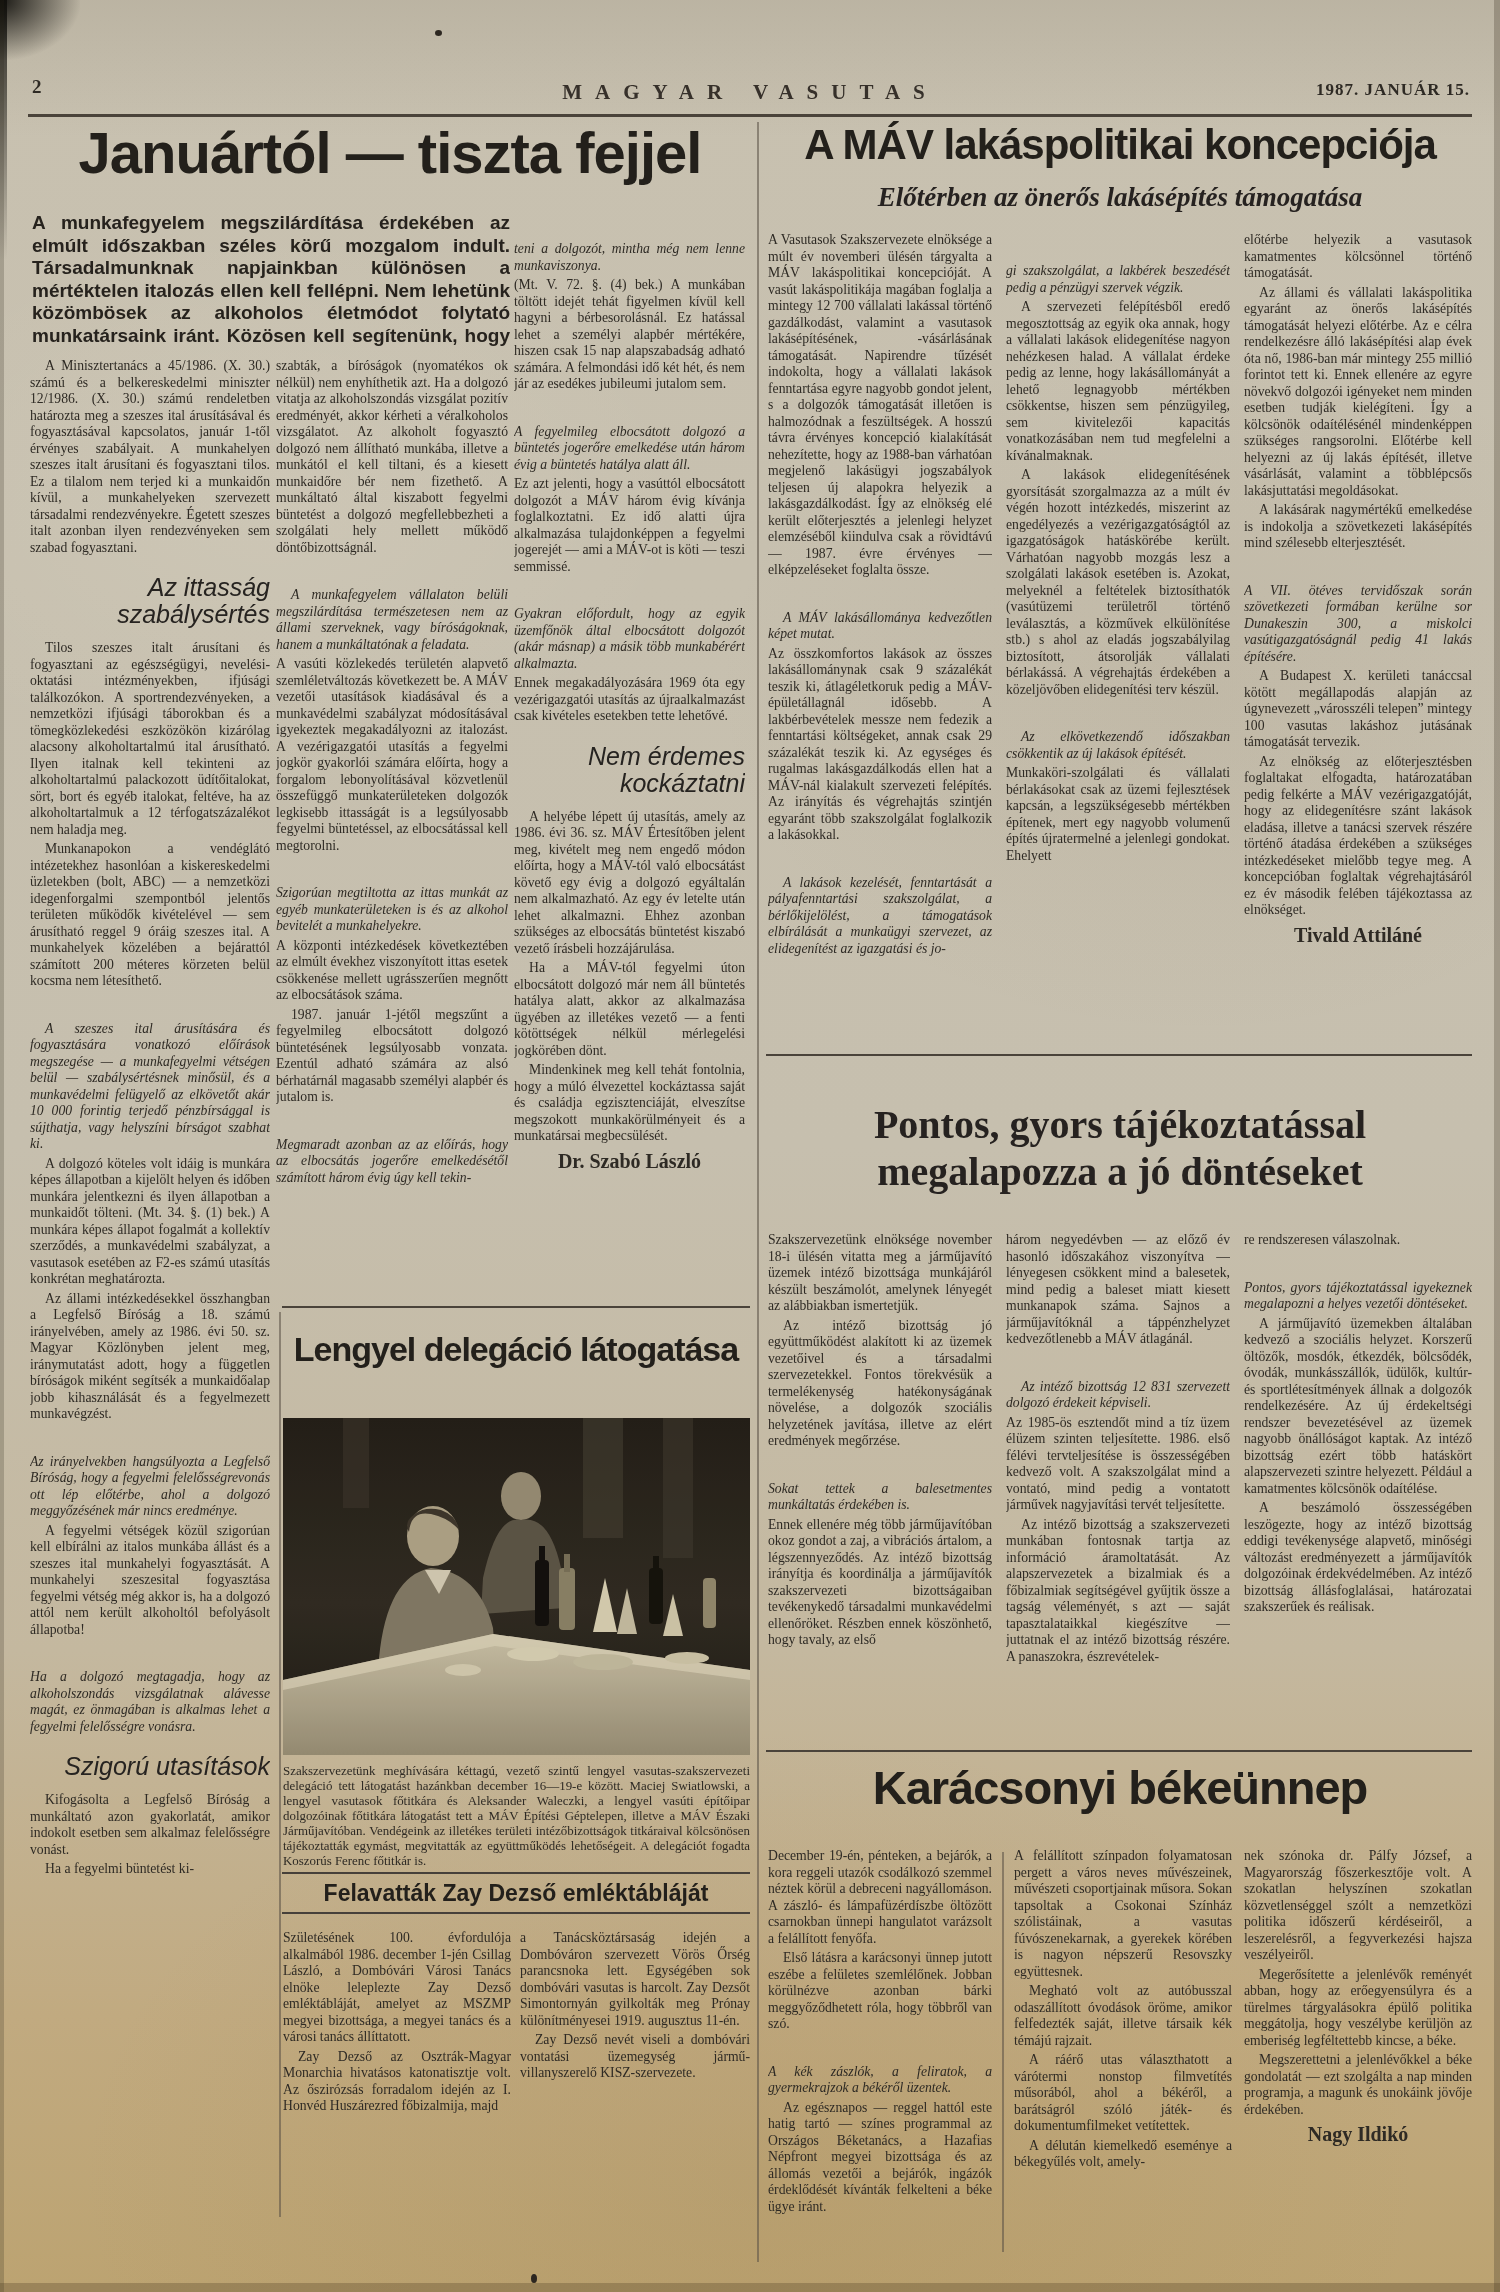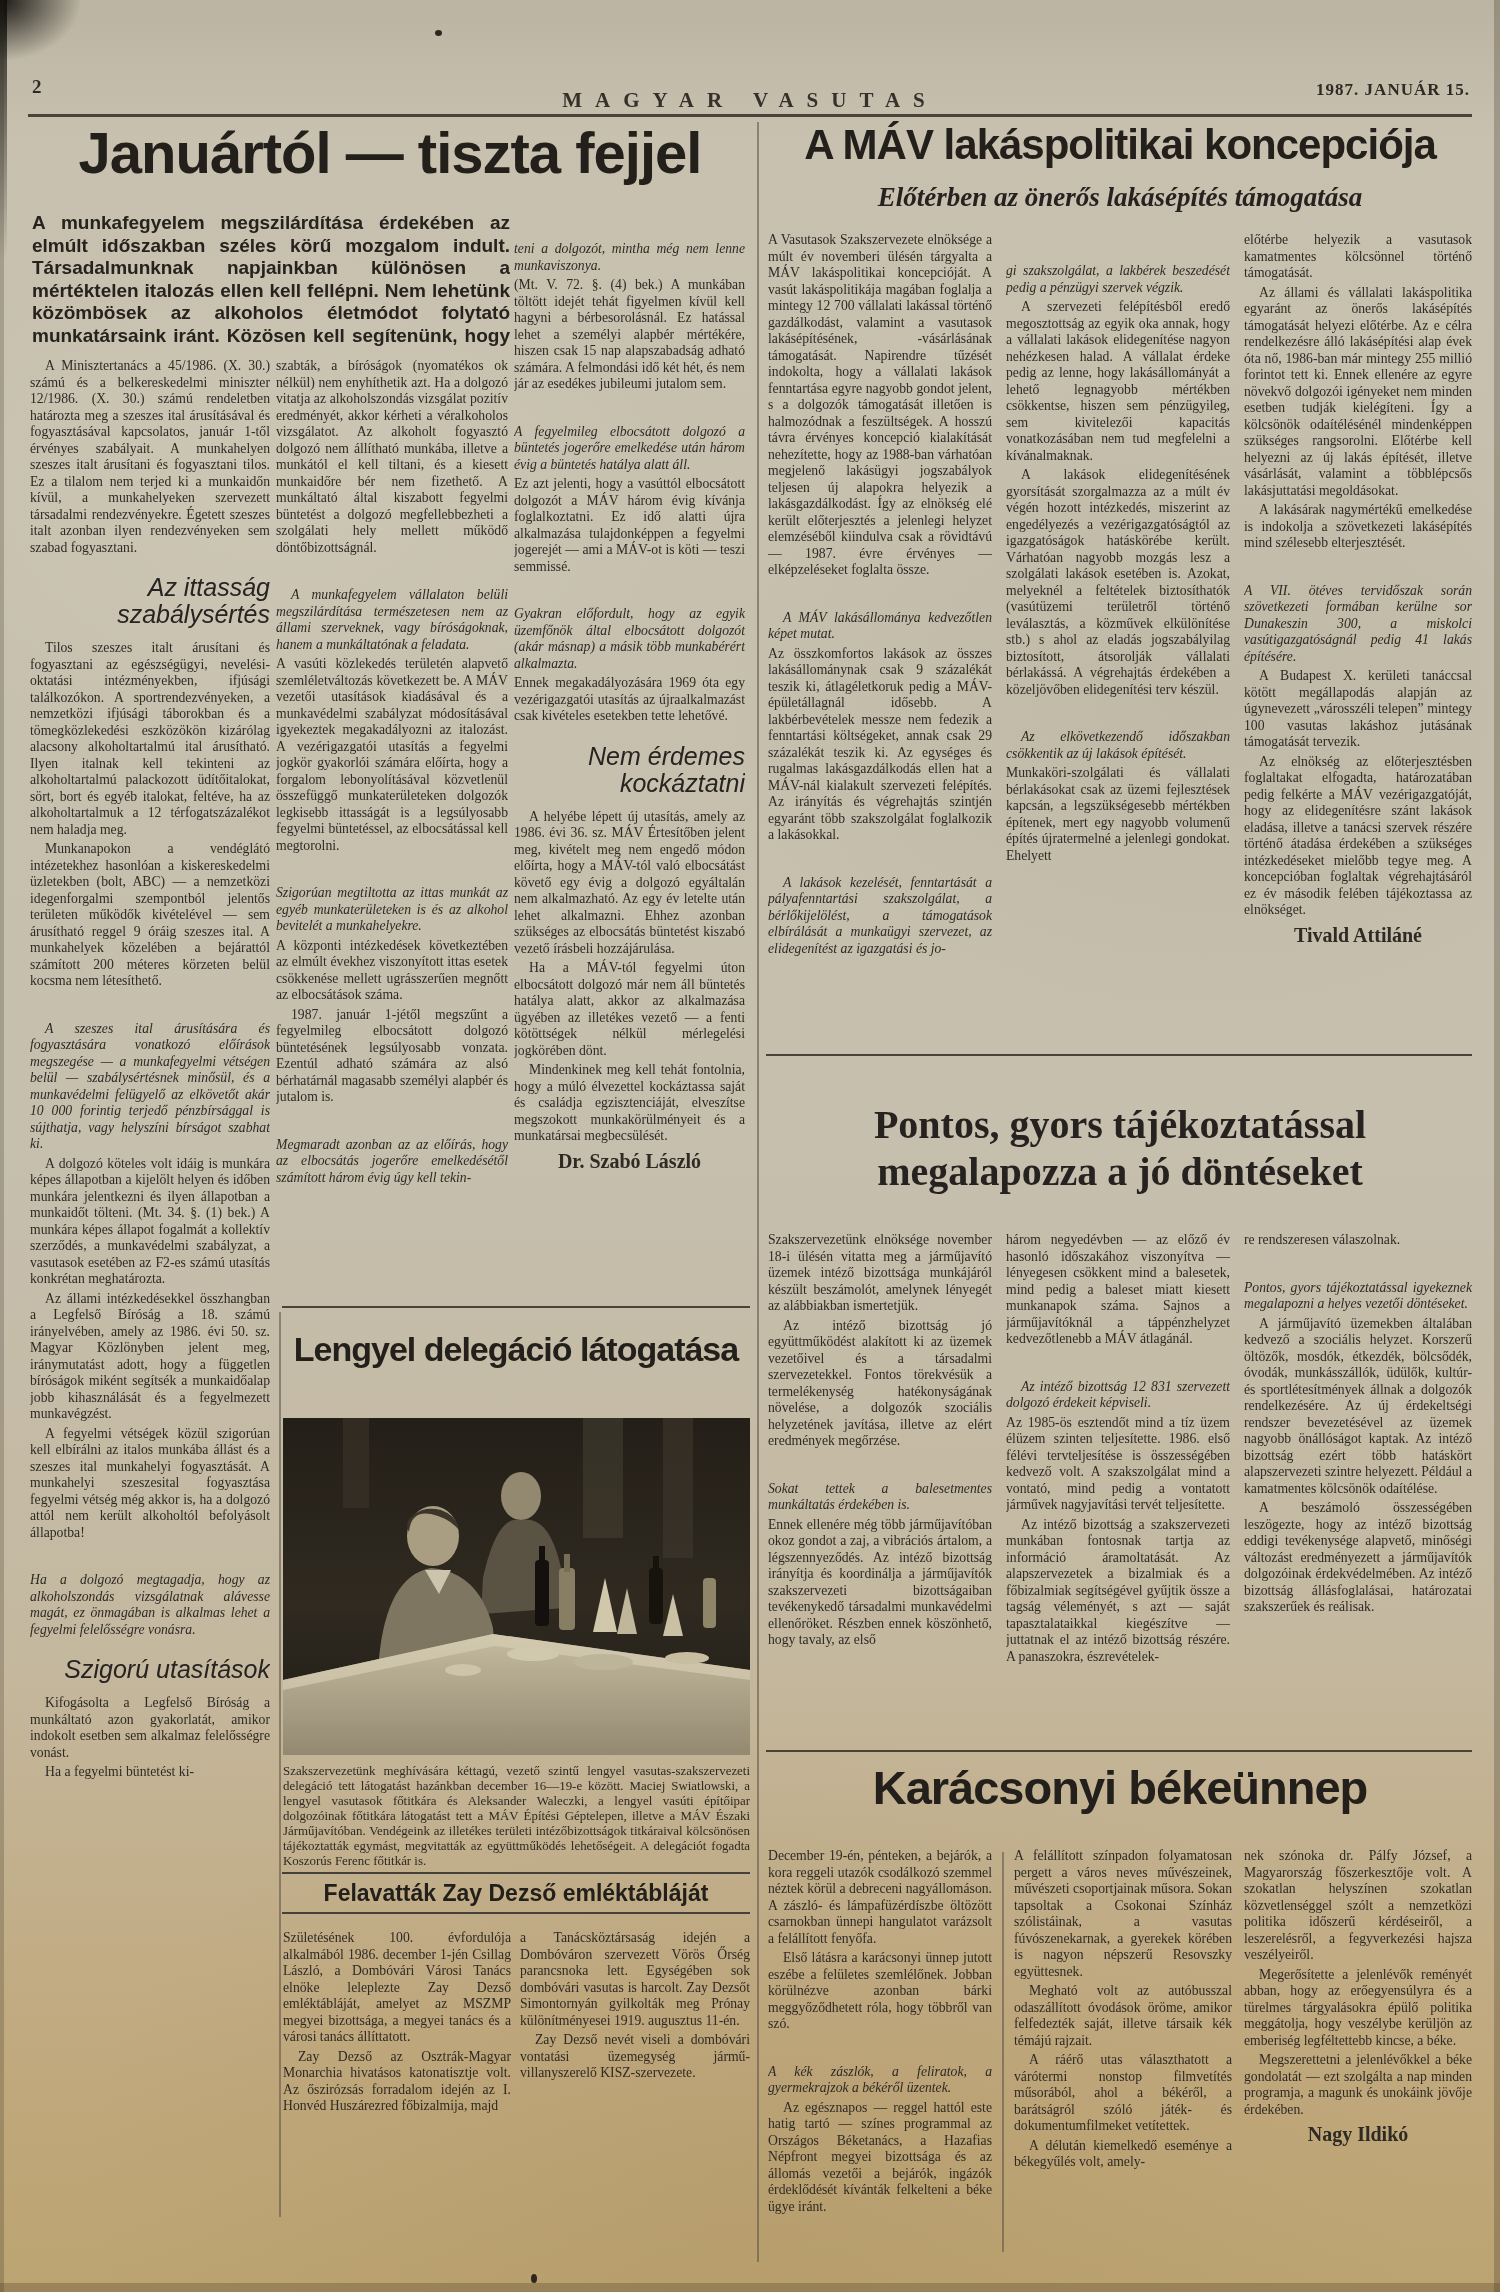--- a/index.html
+++ b/index.html
@@ -47,38 +47,39 @@
   .speck{background:#2c2620;border-radius:50%;}
   .photo-box{position:absolute;background:#17140f;}
   .photo-box svg{display:block;}
 </style>
 <title>MAGYAR VASUTAS — 1987. JANUÁR 15.</title></head>
 <body>
 
 <div class="page">
 
   <div class="abs mh-num" style="left:32px;top:76px;">2</div>
-  <div class="abs mh-title" style="left:0;top:80px;width:1500px;margin-top:8px;">MAGYAR VASUTAS</div>
+  <div class="abs mh-title" style="left:0;top:80px;width:1500px;">MAGYAR VASUTAS</div>
   <div class="abs mh-date" style="left:1160px;top:80px;width:310px;">1987. JANUÁR 15.</div>
   <div class="hr" style="left:28px;top:114px;width:1444px;height:3px;"></div>
 
   <div class="vr" style="left:757px;top:122px;height:2140px;"></div>
   <div class="vr" style="left:279px;top:1312px;height:905px;"></div>
   <div class="vr" style="left:1002px;top:1852px;height:400px;"></div>
 
   <div class="abs h-sans h-left" style="left:30px;top:124px;width:720px;">Januártól — tiszta fejjel</div>
   <div class="abs lead" style="left:32px;top:212px;width:478px;height:134px;overflow:hidden;">A munkafegyelem megszilárdítása érdekében az elmúlt időszakban széles körű mozgalom indult. Társadalmunknak napjainkban különösen a mértéktelen italozás ellen kell fellépni. Nem lehetünk közömbösek az alkoholos életmódot folytató munkatársaink iránt. Közösen kell segítenünk, hogy magatartásuk megváltozzon.</div>
   <div class="body-col" style="left:30px;top:358px;width:240px;height:1852px;">
       <p class="para">A Minisztertanács a 45/1986. (X. 30.) számú és a belkereskedelmi miniszter 12/1986. (X. 30.) számú rendeletben határozta meg a szeszes ital árusításával és fogyasztásával kapcsolatos, január 1-től érvényes szabályait. A munkahelyen szeszes italt árusítani és fogyasztani tilos. Ez a tilalom nem terjed ki a munkaidőn kívül, a munkahelyeken szervezett társadalmi rendezvényekre. Égetett szeszes italt azonban ilyen rendezvényeken sem szabad fogyasztani.</p>
       <p class="para sub">Az ittasság szabálysértés</p>
       <p class="para">Tilos szeszes italt árusítani és fogyasztani az egészségügyi, nevelési-oktatási intézményekben, ifjúsági találkozókon. A sportrendezvényeken, a nemzetközi ifjúsági táborokban és a tömegközlekedési eszközökön kizárólag alacsony alkoholtartalmú ital árusítható. Ilyen italnak kell tekinteni az alkoholtartalmú palackozott üdítőitalokat, sört, bort és egyéb italokat, feltéve, ha az alkoholtartalmuk a 12 térfogatszázalékot nem haladja meg.</p>
       <p class="para">Munkanapokon a vendéglátó intézetekhez hasonlóan a kiskereskedelmi üzletekben (bolt, ABC) — a nemzetközi idegenforgalmi szempontból jelentős területen működők kivételével — sem árusítható reggel 9 óráig szeszes ital. A munkahelyek közelében a bejárattól számított 200 méteres körzeten belül kocsma nem létesíthető.</p>
       <p class="para i">A szeszes ital árusítására és fogyasztására vonatkozó előírások megszegése — a munkafegyelmi vétségen belül — szabálysértésnek minősül, és a munkavédelmi felügyelő az elkövetőt akár 10 000 forintig terjedő pénzbírsággal is sújthatja, vagy helyszíni bírságot szabhat ki.</p>
       <p class="para">A dolgozó köteles volt idáig is munkára képes állapotban a kijelölt helyen és időben munkára jelentkezni és ilyen állapotban a munkaidőt tölteni. (Mt. 34. §. (1) bek.) A munkára képes állapot fogalmát a kollektív szerződés, a munkavédelmi szabályzat, a vasutasok esetében az F2-es számú utasítás konkrétan meghatározta.</p>
       <p class="para">Az állami intézkedésekkel összhangban a Legfelső Bíróság a 18. számú irányelvében, amely az 1986. évi 50. sz. Magyar Közlönyben jelent meg, iránymutatást adott, hogy a független bíróságok miként segítsék a munkaidőalap jobb kihasználását és a fegyelmezett munkavégzést.</p>
+      <p class="para i noind">Az irányelvekben hangsúlyozta a Legfelső Bíróság, hogy a fegyelmi felelősségrevonás ott lép előtérbe, ahol a dolgozó meggyőzésének már nincs eredménye.</p>
       <p class="para">A fegyelmi vétségek közül szigorúan kell elbírálni az italos munkába állást és a szeszes ital munkahelyi fogyasztását. A munkahelyi szeszesital fogyasztása fegyelmi vétség még akkor is, ha a dolgozó attól nem került alkoholtól befolyásolt állapotba!</p>
       <p class="para i noind">Ha a dolgozó megtagadja, hogy az alkoholszondás vizsgálatnak alávesse magát, ez önmagában is alkalmas lehet a fegyelmi felelősségre vonásra.</p>
       <p class="para sub">Szigorú utasítások</p>
       <p class="para">Kifogásolta a Legfelső Bíróság a munkáltató azon gyakorlatát, amikor indokolt esetben sem alkalmaz felelősségre vonást.</p>
       <p class="para">Ha a fegyelmi büntetést ki-</p>
     </div>
   <div class="body-col" style="left:276px;top:358px;width:232px;height:948px;">
       <p class="para noind">szabták, a bíróságok (nyomatékos ok nélkül) nem enyhíthetik azt. Ha a dolgozó vitatja az alkoholszondás vizsgálat pozitív eredményét, akkor kérheti a véralkoholos vizsgálatot. Az alkoholt fogyasztó dolgozó nem állítható munkába, illetve a munkától el kell tiltani, és a kiesett munkaidőre bér nem fizethető. A munkáltató által kiszabott fegyelmi büntetést a dolgozó megfellebbezheti a szolgálati hely mellett működő döntőbizottságnál.</p>
       <p class="para i">A munkafegyelem vállalaton belüli megszilárdítása természetesen nem az állami szerveknek, vagy bíróságoknak, hanem a munkáltatónak a feladata.</p>
       <p class="para noind">A vasúti közlekedés területén alapvető szemléletváltozás következett be. A MÁV vezetői utasítások kiadásával és a munkavédelmi szabályzat módosításával igyekeztek megakadályozni az italozást. A vezérigazgatói utasítás a fegyelmi jogkör gyakorlói számára előírta, hogy a forgalom lebonyolításával közvetlenül összefüggő munkaterületeken dolgozók legkisebb ittasságát is a legsúlyosabb fegyelmi büntetéssel, az elbocsátással kell megtorolni.</p>

